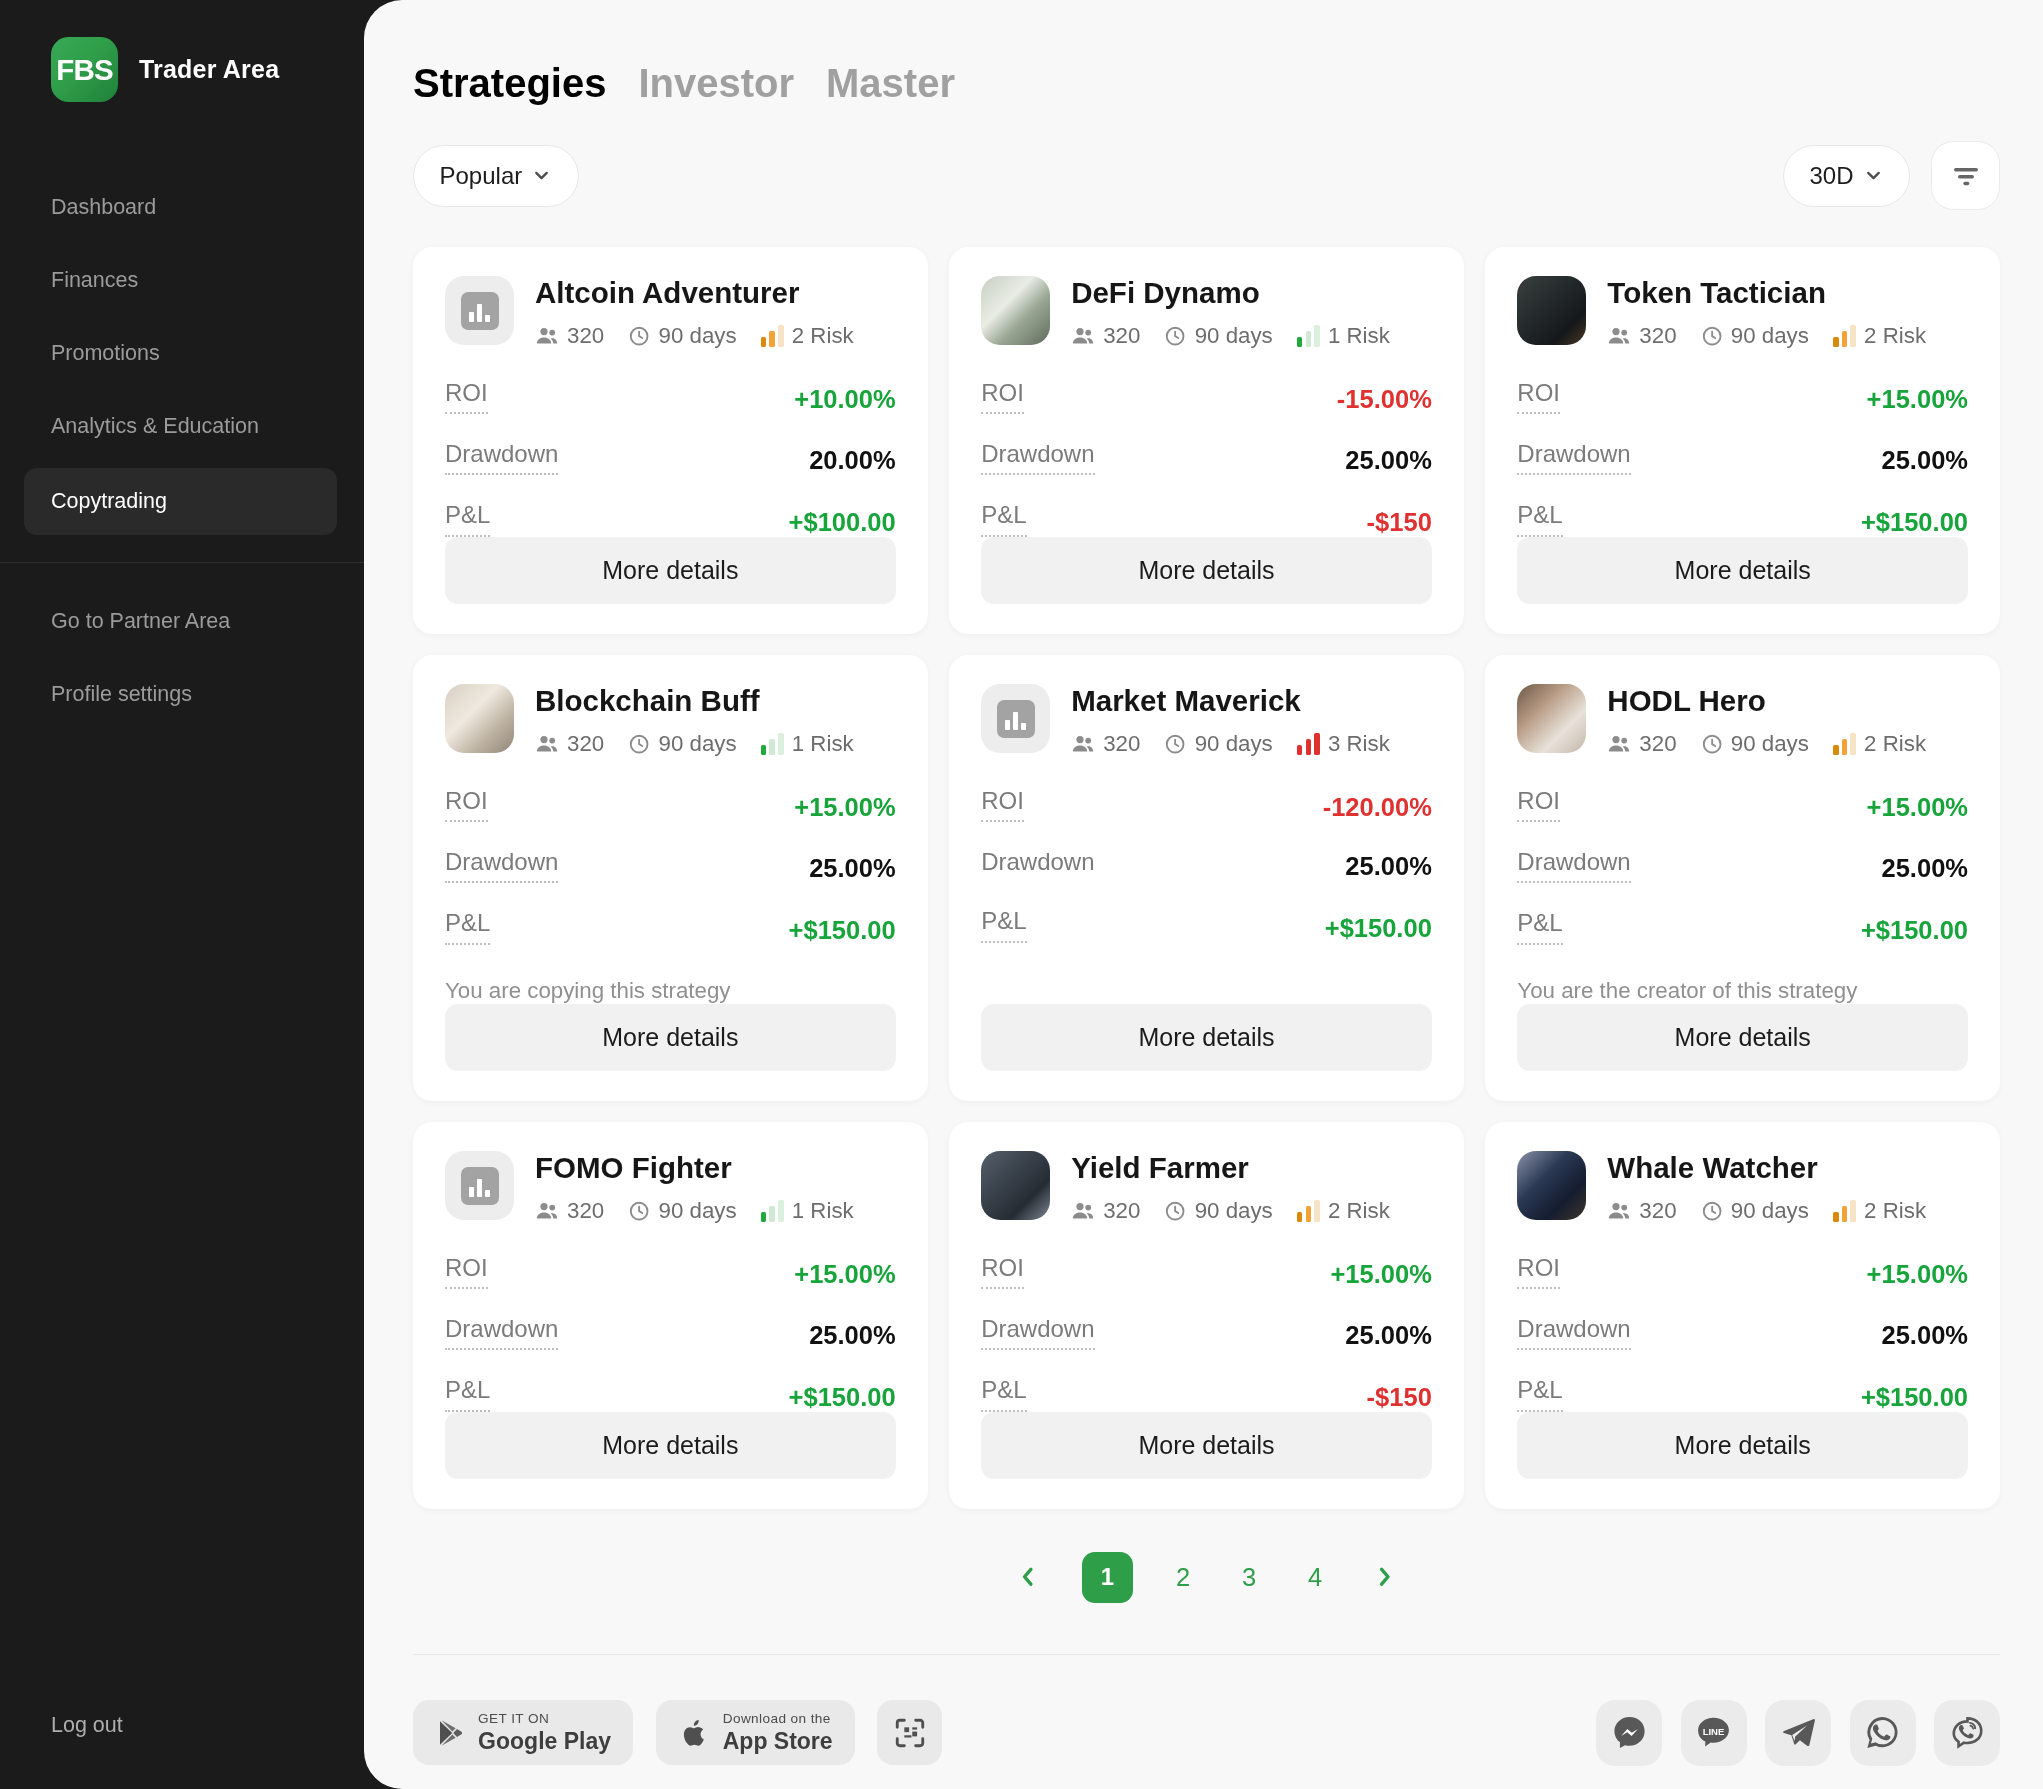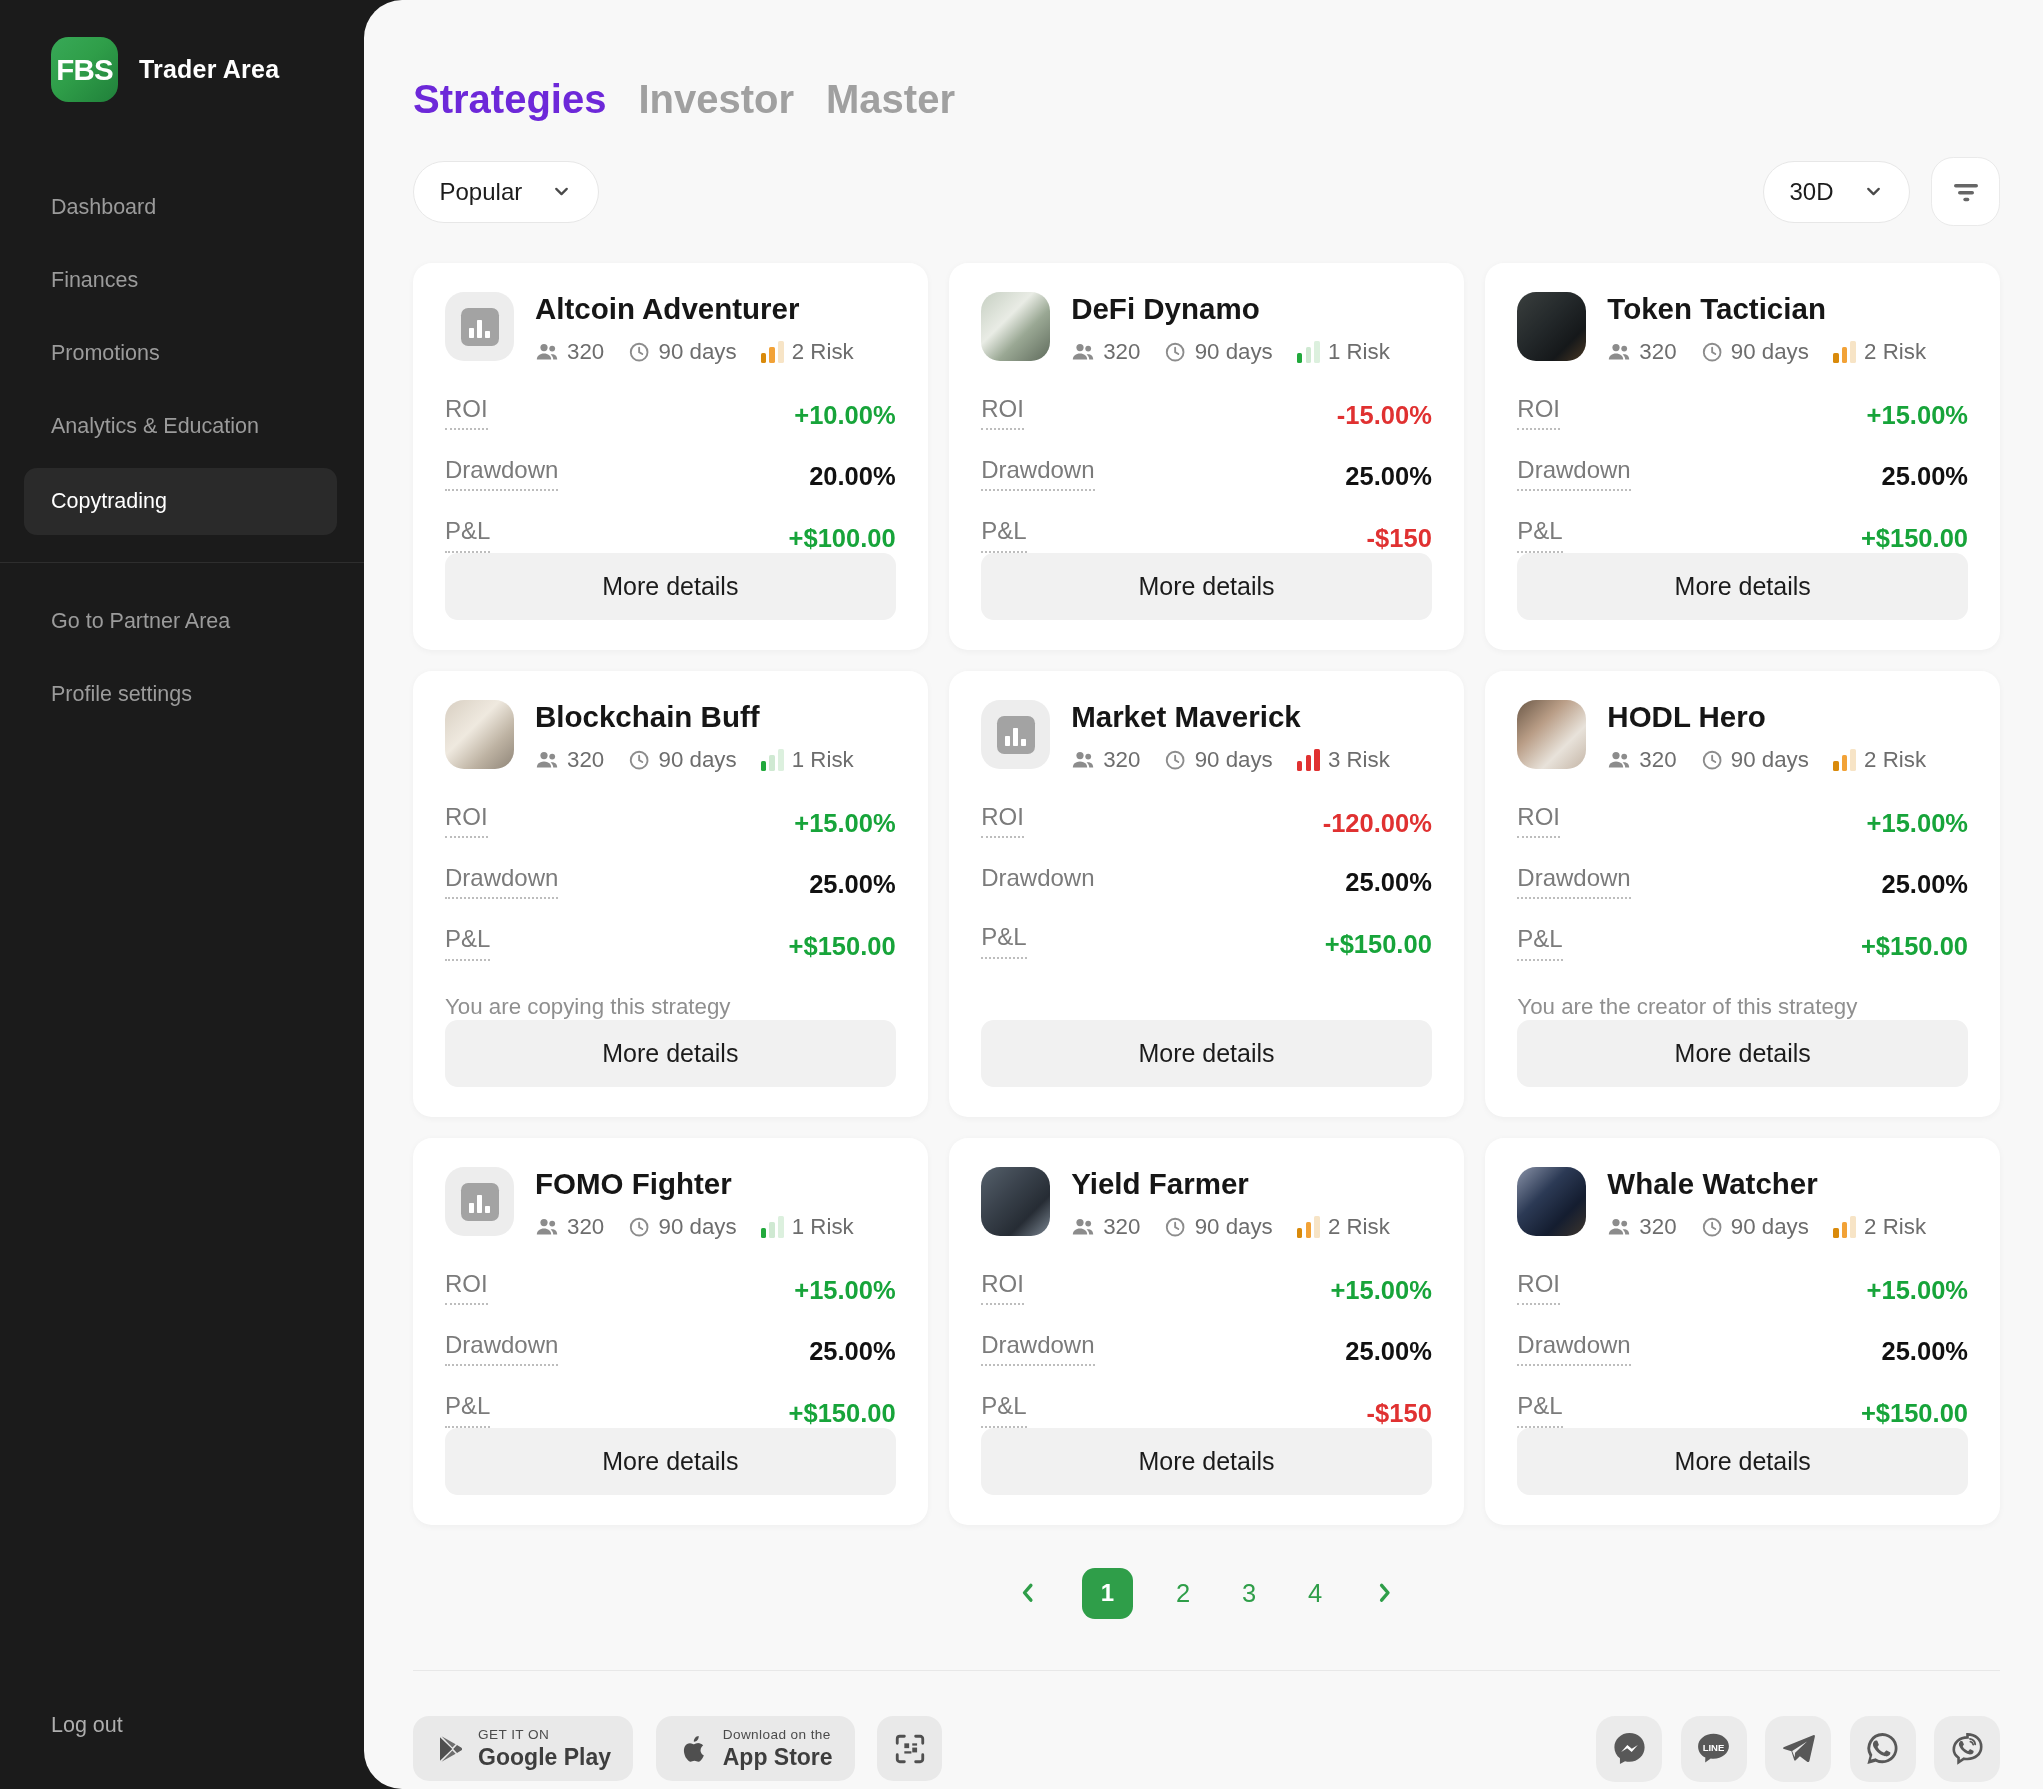--- a/index.html
+++ b/index.html
@@ -20,24 +20,24 @@
   .nav-item{display:block;color:#9b9b9b;font-size:21.5px;padding:24px 0 24px 51px;cursor:pointer;}
   .nav-item.active{background:#2a2a2a;border-radius:12.8px;margin:4.8px 27px 4.8px 24px;padding:21px 0 21px 27px;color:#fff;}
   .side-divider{border:none;border-top:1.6px solid #2e2e2e;margin:27px 0 22.3px 0;}
   .logout{position:absolute;left:51px;bottom:51px;color:#aeaeae;font-size:21.5px;cursor:pointer;}
 
   
   .main{flex:1;background:#f8f8f8;border-top-left-radius:38px;border-bottom-left-radius:38px;
         padding:61px 43px 0 49px;overflow:hidden;}
   .tabs{display:flex;gap:32px;align-items:baseline;}
   .tab{font-size:40px;font-weight:700;color:#a0a0a0;cursor:pointer;}
-  .tab.active{color:#6d28d9;margin-top:16px;}
+  .tab.active{color:#000000;}
 
   .filter-row{margin-top:35px;display:flex;justify-content:space-between;align-items:center;}
-  .pill-btn{display:flex;align-items:center;gap:29px;height:62px;padding:0 25.5px;border:1.6px solid #e7e7e7;
+  .pill-btn{display:flex;align-items:center;gap:9px;height:62px;padding:0 25.5px;border:1.6px solid #e7e7e7;
     border-radius:31px;background:#fff;font-size:24px;color:#1c1c1c;cursor:pointer;font-family:inherit;}
   .right-controls{display:flex;gap:21px;align-items:center;}
   .icon-btn{width:69px;height:69px;border:1.6px solid #eaeaea;border-radius:22.3px;background:#fff;
     display:flex;align-items:center;justify-content:center;cursor:pointer;}
 
   
   .grid{margin-top:37px;display:grid;grid-template-columns:repeat(3,1fr);gap:21.5px;}
   .card{background:#fff;border-radius:19px;padding:29px 32px 30px 32px;display:flex;flex-direction:column;
         box-shadow:0 1.6px 6.4px rgba(0,0,0,.04);}
   .card-head{display:flex;gap:21px;align-items:flex-start;}

